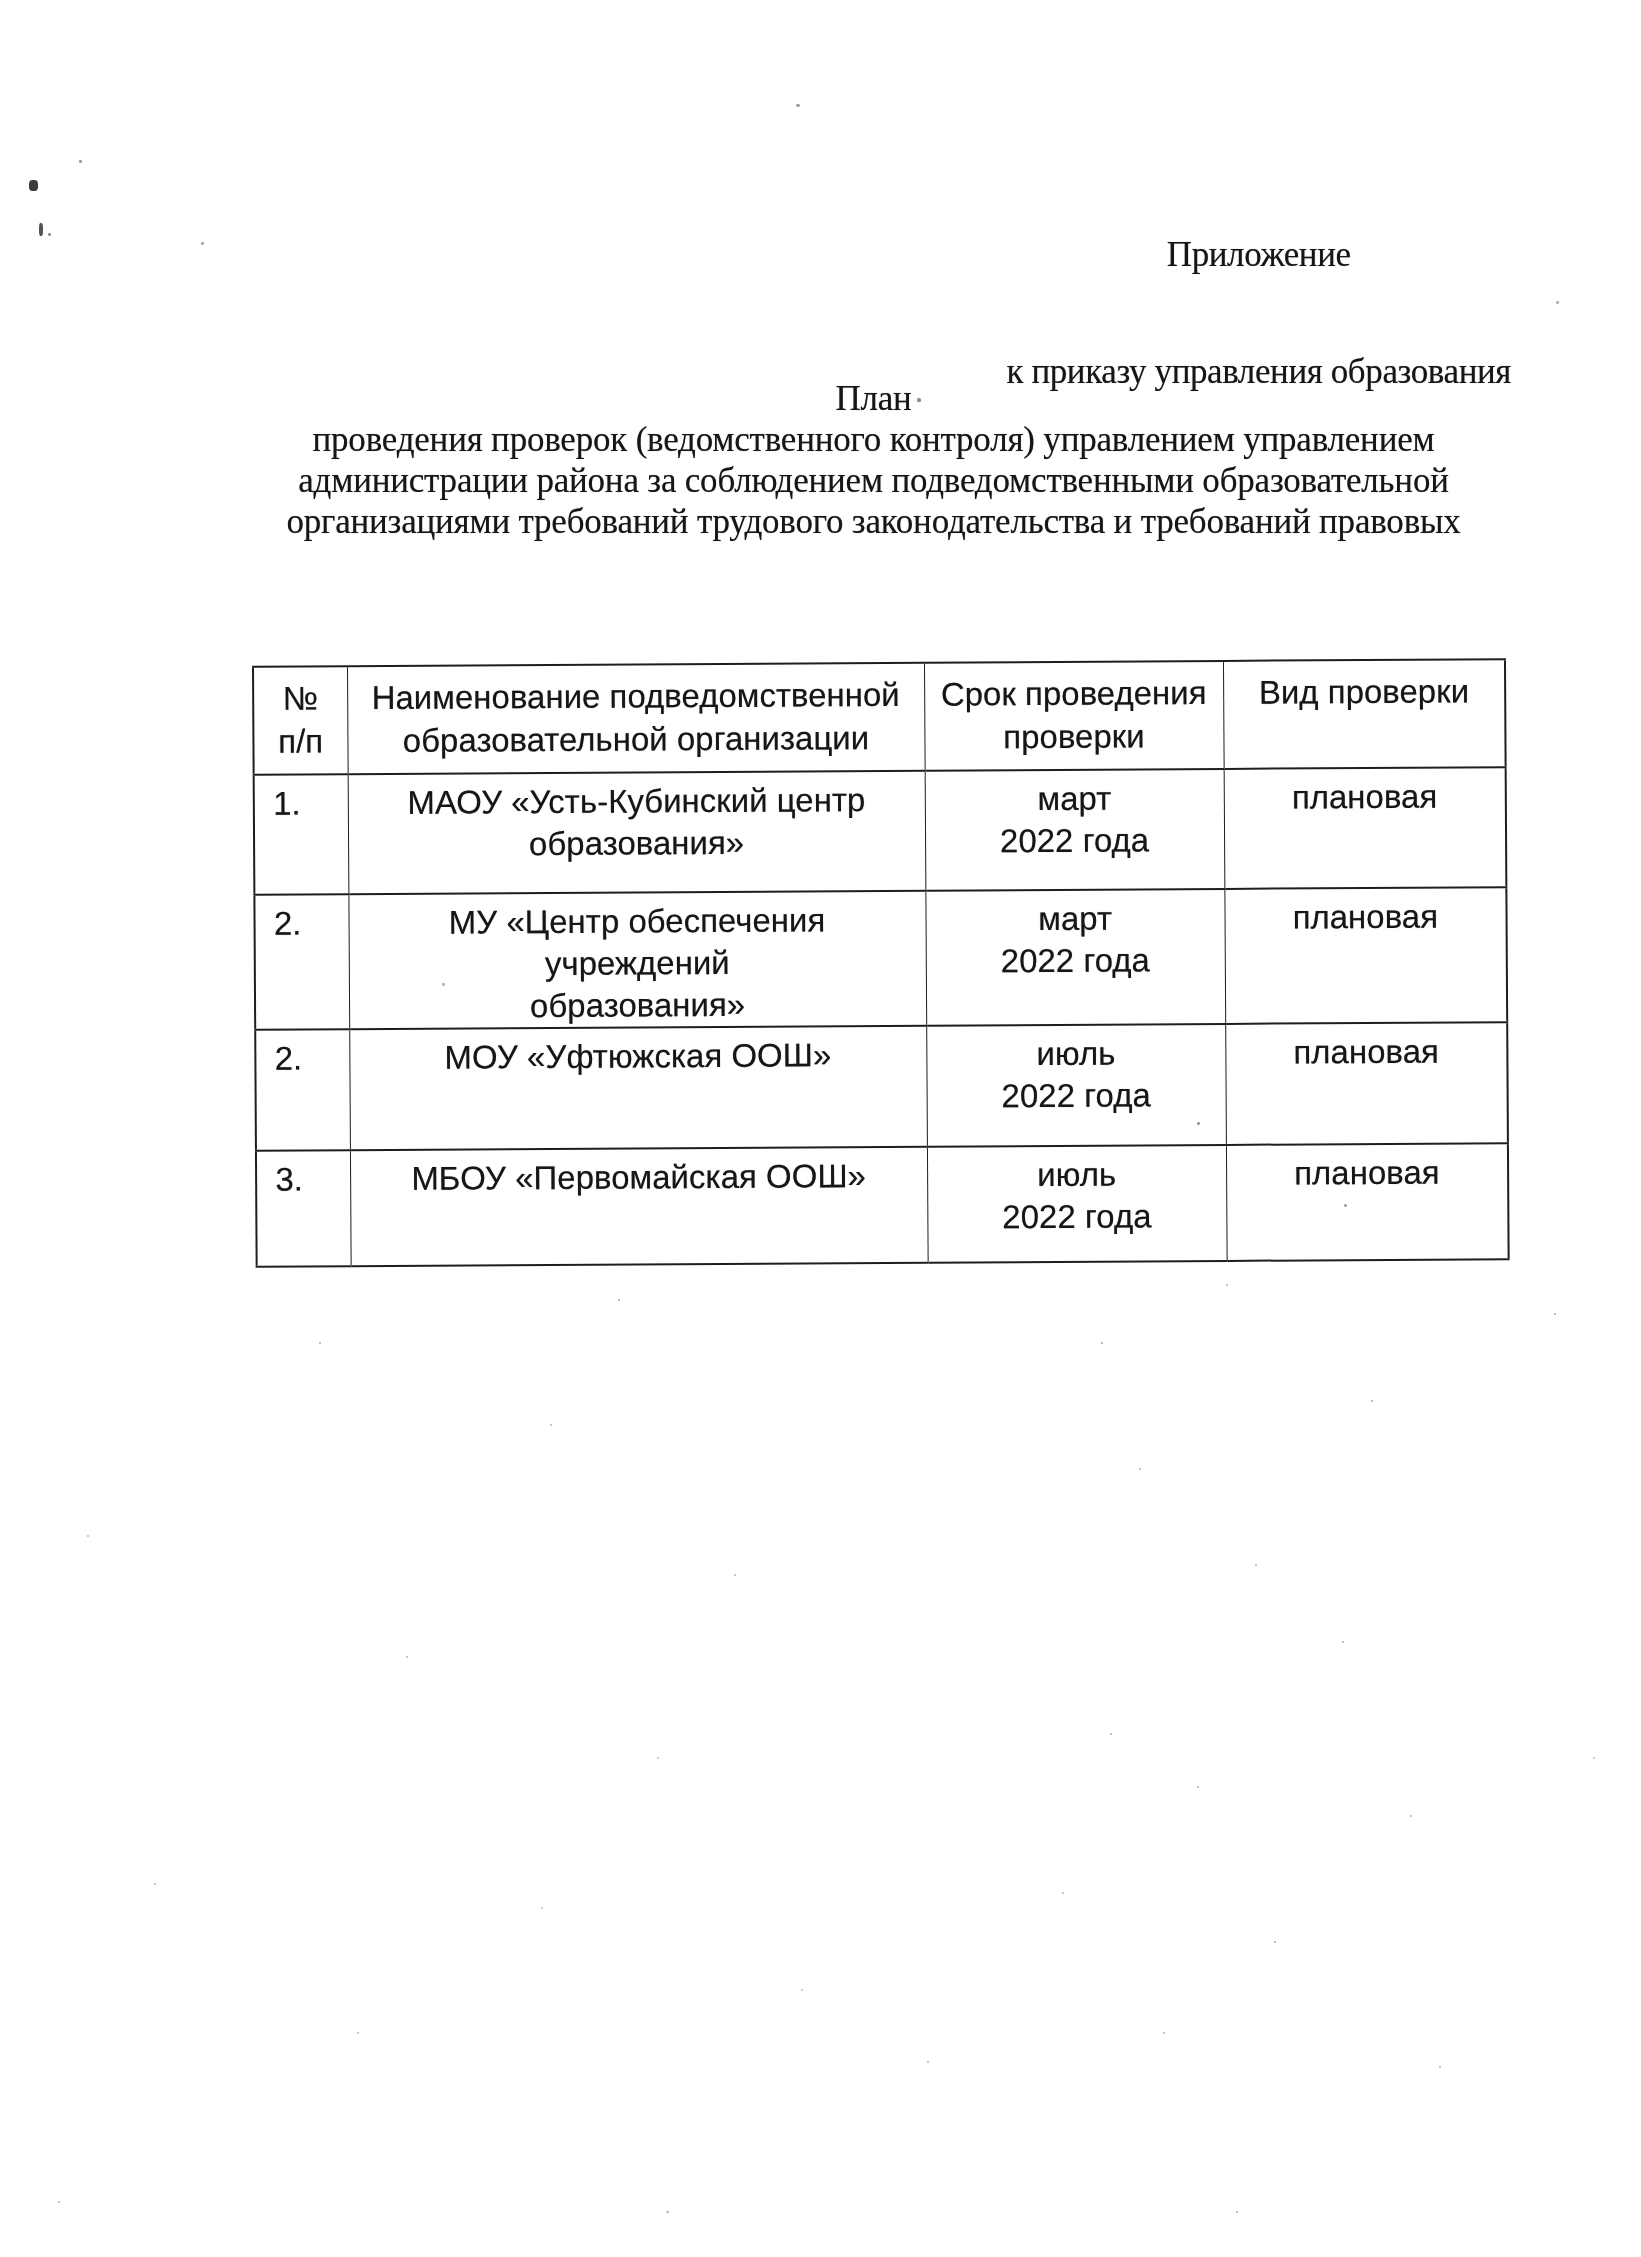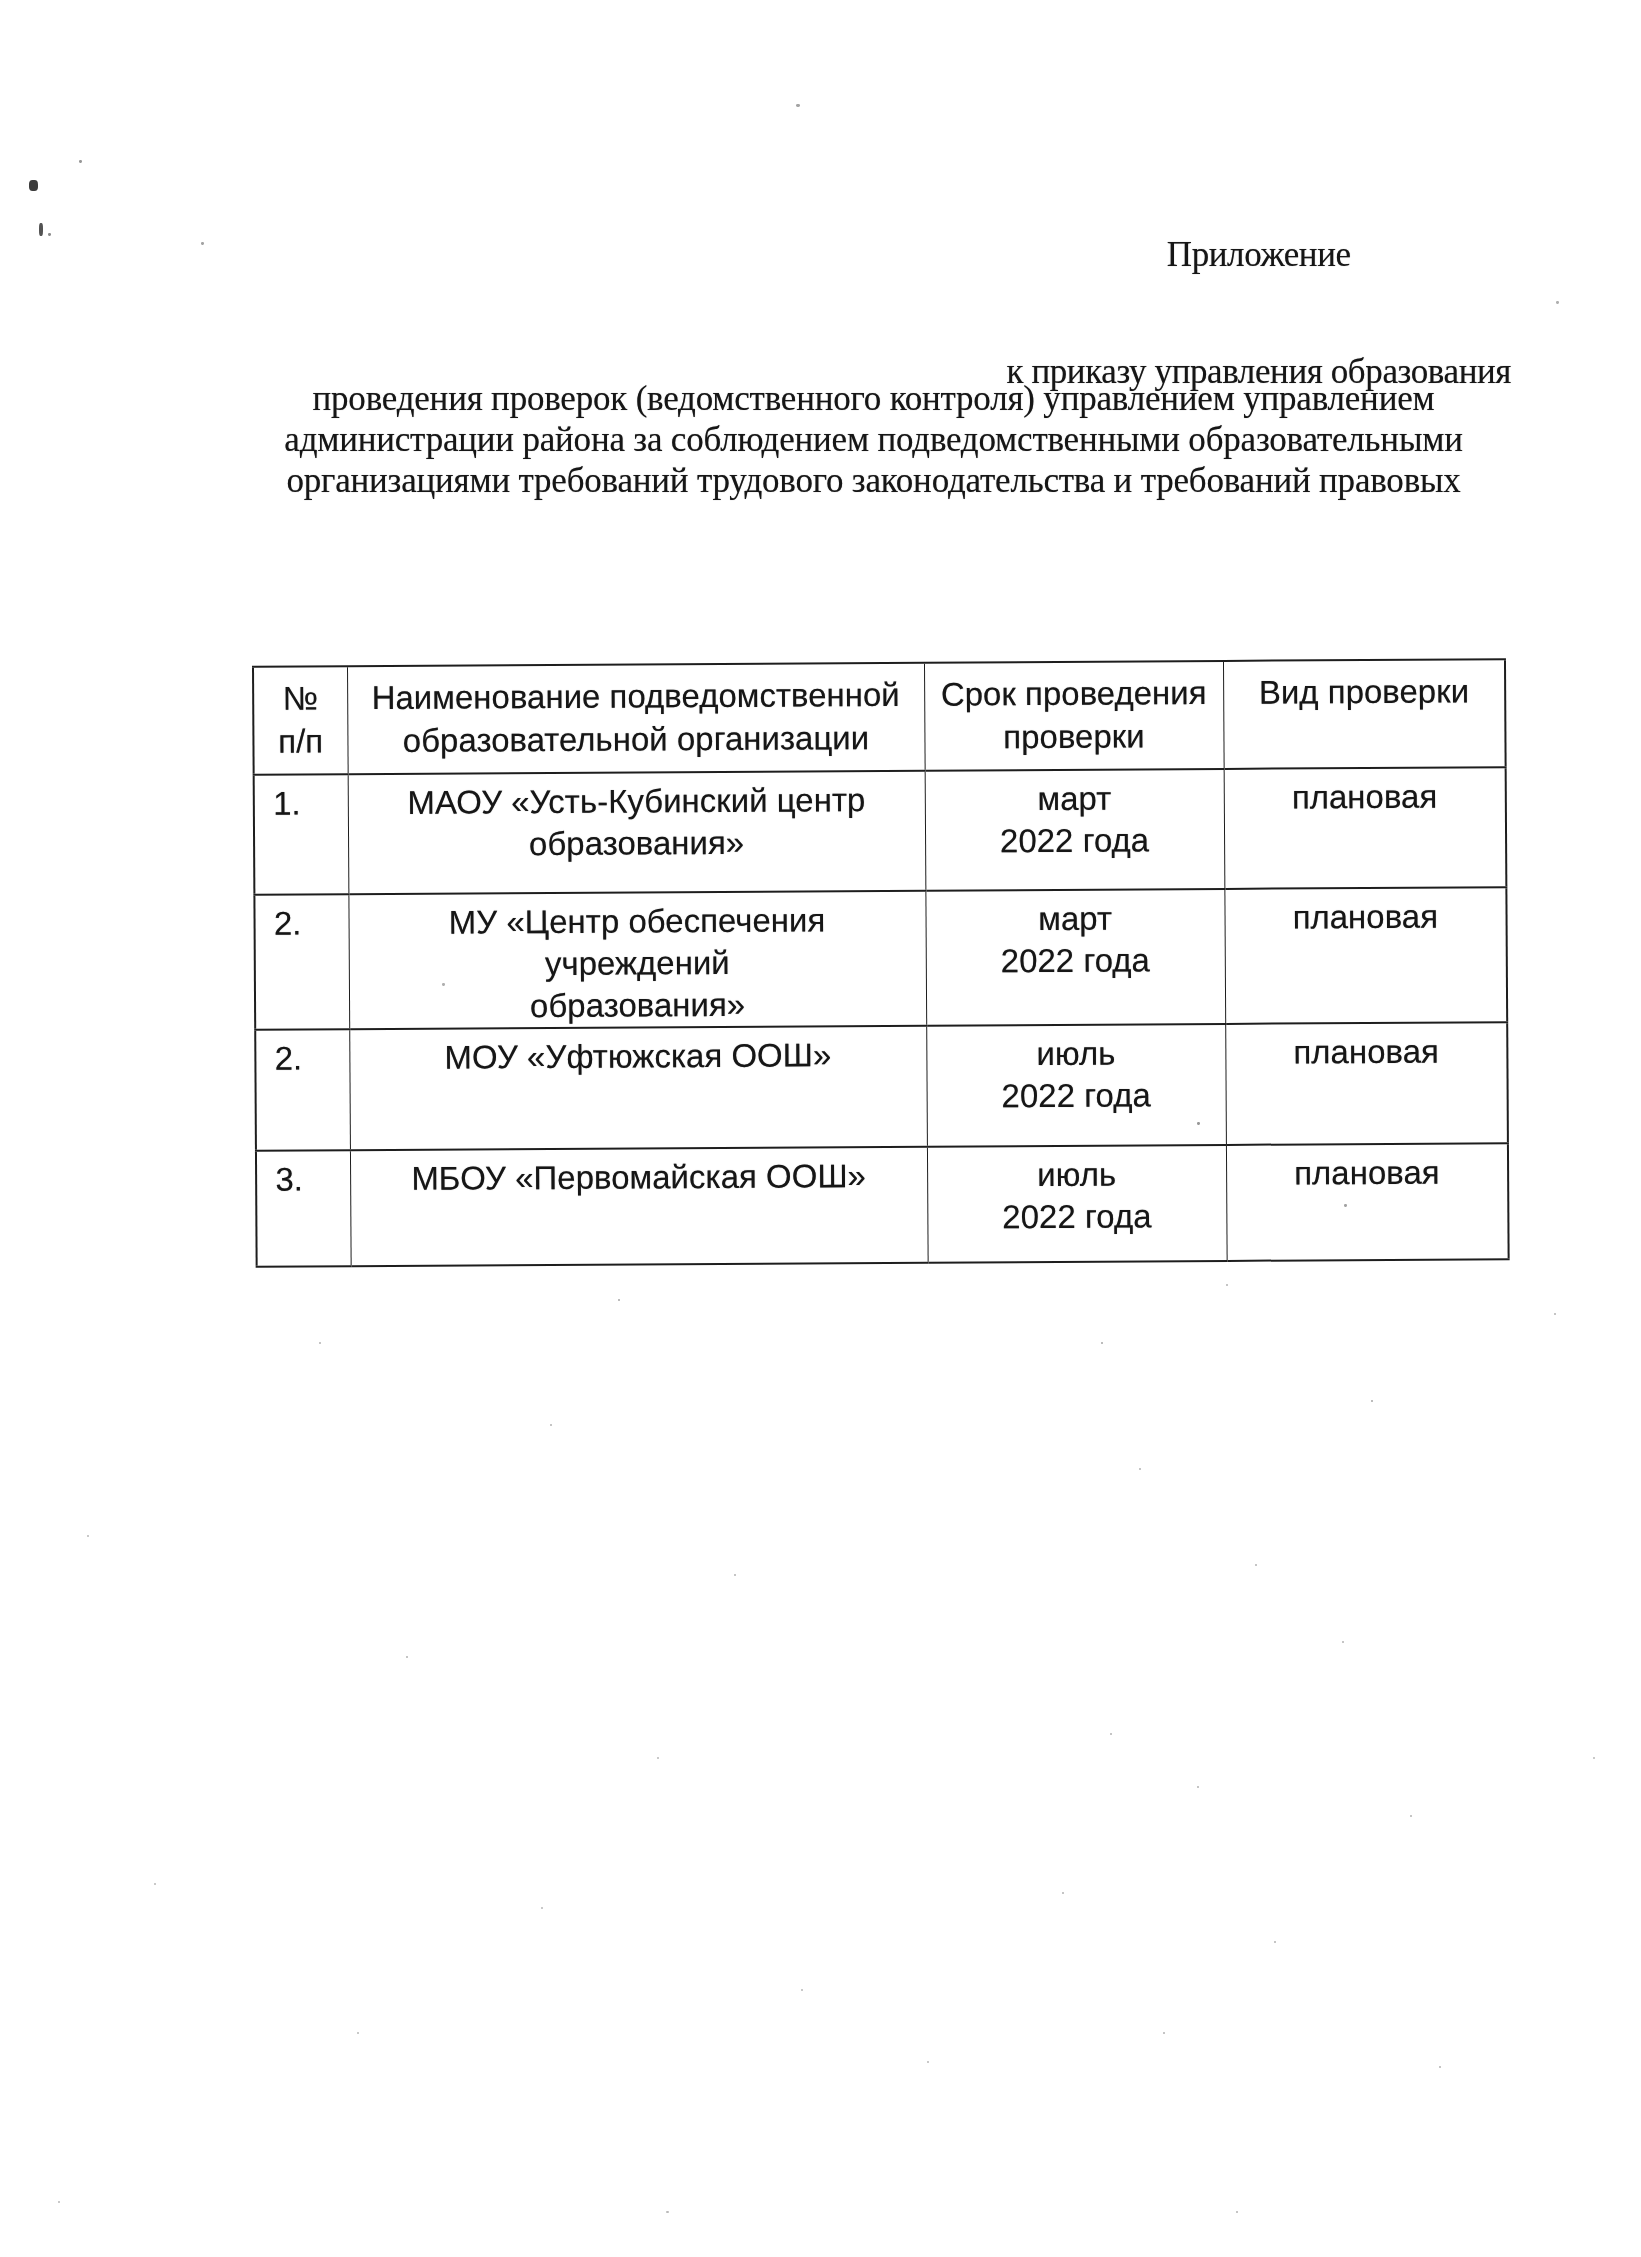--- a/index.html
+++ b/index.html
@@ -82,22 +82,23 @@
 <body>
 
 <div class="page">
 
   <div class="ref">
     <div class="txt">Приложение</div>
     <div class="txt">к приказу управления образования</div>
   </div>
 
   <div class="title">
+    <div class="txt">План</div>
     <div class="txt">проведения проверок (ведомственного контроля) управлением управлением</div>
-    <div class="txt">администрации района за соблюдением подведомственными образовательными</div>
+    <div class="txt">администрации района за соблюдением подведомственными образовательной</div>
     <div class="txt">организациями требований трудового законодательства и требований правовых</div>
   </div>
 
   <table class="plan">
     <colgroup>
       <col class="c-num">
         <col class="c-org">
         <col class="c-term">
         <col class="c-type">
     </colgroup>

